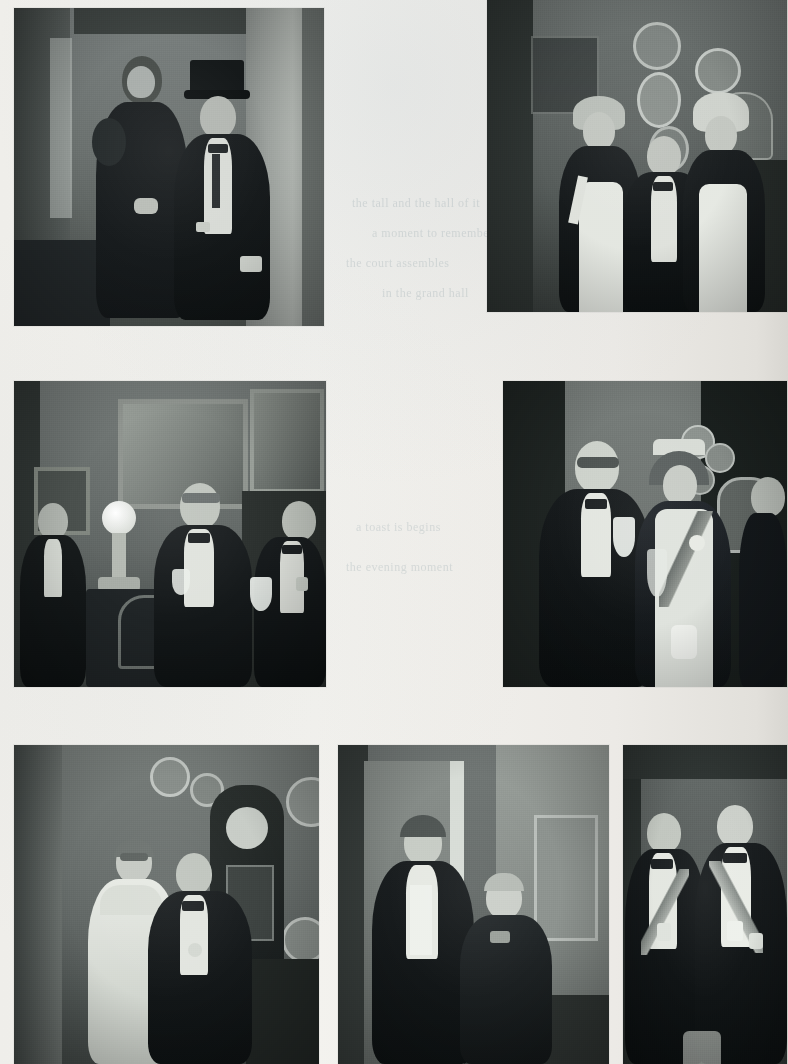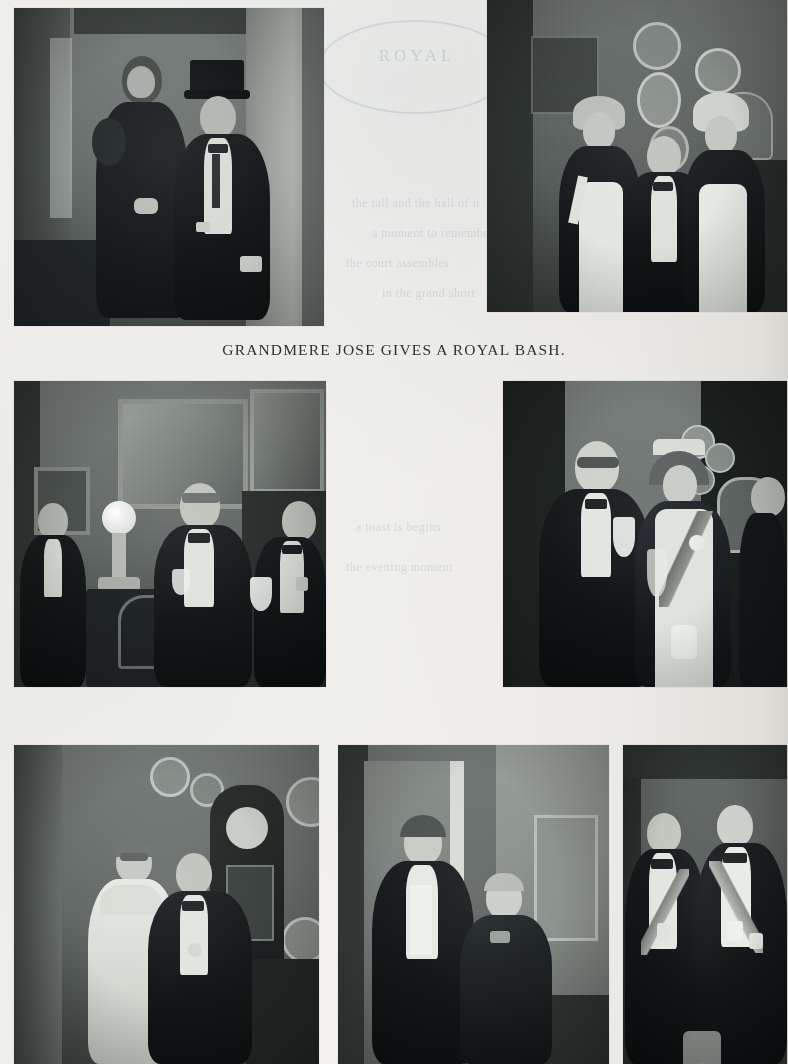--- a/index.html
+++ b/index.html
@@ -109,27 +109,24 @@
   .bowtie { position: absolute; }
   .sash { position: absolute; }
   .glass { position: absolute; border-radius: 4px 4px 50% 50%; }
 </style>
 </head>
 <body>
 
 <div class="page">
   <div class="paper-wash"></div>
 
-  <div class="ghost-stamp">
-    <span>ROYAL</span>
-  </div>
   <div class="ghost-text" style="left:352px; top:196px; font-size:12px;">the tall and the hall of it</div>
   <div class="ghost-text" style="left:372px; top:226px; font-size:12px;">a moment to remember</div>
   <div class="ghost-text" style="left:346px; top:256px; font-size:12px;">the court assembles</div>
-  <div class="ghost-text" style="left:382px; top:286px; font-size:12px;">in the grand short</div>
+  <div class="ghost-text" style="left:382px; top:286px; font-size:12px;">in the grand hall</div>
   <div class="ghost-text" style="left:356px; top:520px; font-size:12px;">a toast is begins</div>
   <div class="ghost-text" style="left:346px; top:560px; font-size:12px;">the evening moment</div>
 
   <div class="photo" style="left:14px; top:8px; width:310px; height:318px; background:#5d6361;">
     <div class="scene">
 
       <div class="wall" style="left:0;top:0;width:310px;height:318px;background:linear-gradient(180deg,#7b8180 0%,#6a706e 45%,#4c524f 100%);"></div>
       <div class="wall" style="left:0;top:0;width:56px;height:318px;background:linear-gradient(90deg,#3d4341,#585e5c);"></div>
       <div class="wall" style="left:36px;top:30px;width:22px;height:180px;background:#c9cfcb;opacity:.5;"></div>
       <div class="doorway" style="left:232px;top:0;width:78px;height:318px;background:linear-gradient(90deg,#858a87,#b8bdb8 60%,#9aa09c);"></div>
@@ -183,21 +180,20 @@
 
       <div class="fig" style="left:206px;top:92px;width:56px;height:40px;background:#cfd3cd;border-radius:50% 50% 24% 24%;"></div>
       <div class="head" style="left:218px;top:116px;width:32px;height:38px;background:#c4c8c2;"></div>
       <div class="body" style="left:196px;top:150px;width:82px;height:162px;background:linear-gradient(180deg,#1b1f21,#0e1213);"></div>
       <div class="fig" style="left:212px;top:184px;width:48px;height:128px;background:#e6e9e3;border-radius:10px 10px 0 0;"></div>
     </div>
     <div class="grain"></div>
     <div class="vign"></div>
   </div>
 
-  <div class="caption" style="top:341px;">GRANDMERE JOSE GIVES A ROYAL BASH.</div>
 
   <div class="photo" style="left:14px; top:381px; width:312px; height:306px; background:#5a605d;">
     <div class="scene">
       <div class="wall" style="left:0;top:0;width:312px;height:306px;background:linear-gradient(180deg,#767c7a 0%,#5f6563 55%,#3e4442 100%);"></div>
       <div class="wall" style="left:0;top:0;width:26px;height:306px;background:#303634;"></div>
 
       <div class="frame" style="left:104px;top:18px;width:120px;height:100px;border:5px solid #8f948f;background:linear-gradient(135deg,#9aa09a,#5c625f);"></div>
       <div class="frame" style="left:236px;top:8px;width:66px;height:96px;border:4px solid #989e98;background:linear-gradient(135deg,#8d938d,#585e5b);"></div>
       <div class="frame" style="left:20px;top:86px;width:48px;height:60px;border:4px solid #80867f;background:#4a504d;"></div>
       <div class="wall" style="left:228px;top:110px;width:84px;height:196px;background:#2b302e;"></div>

